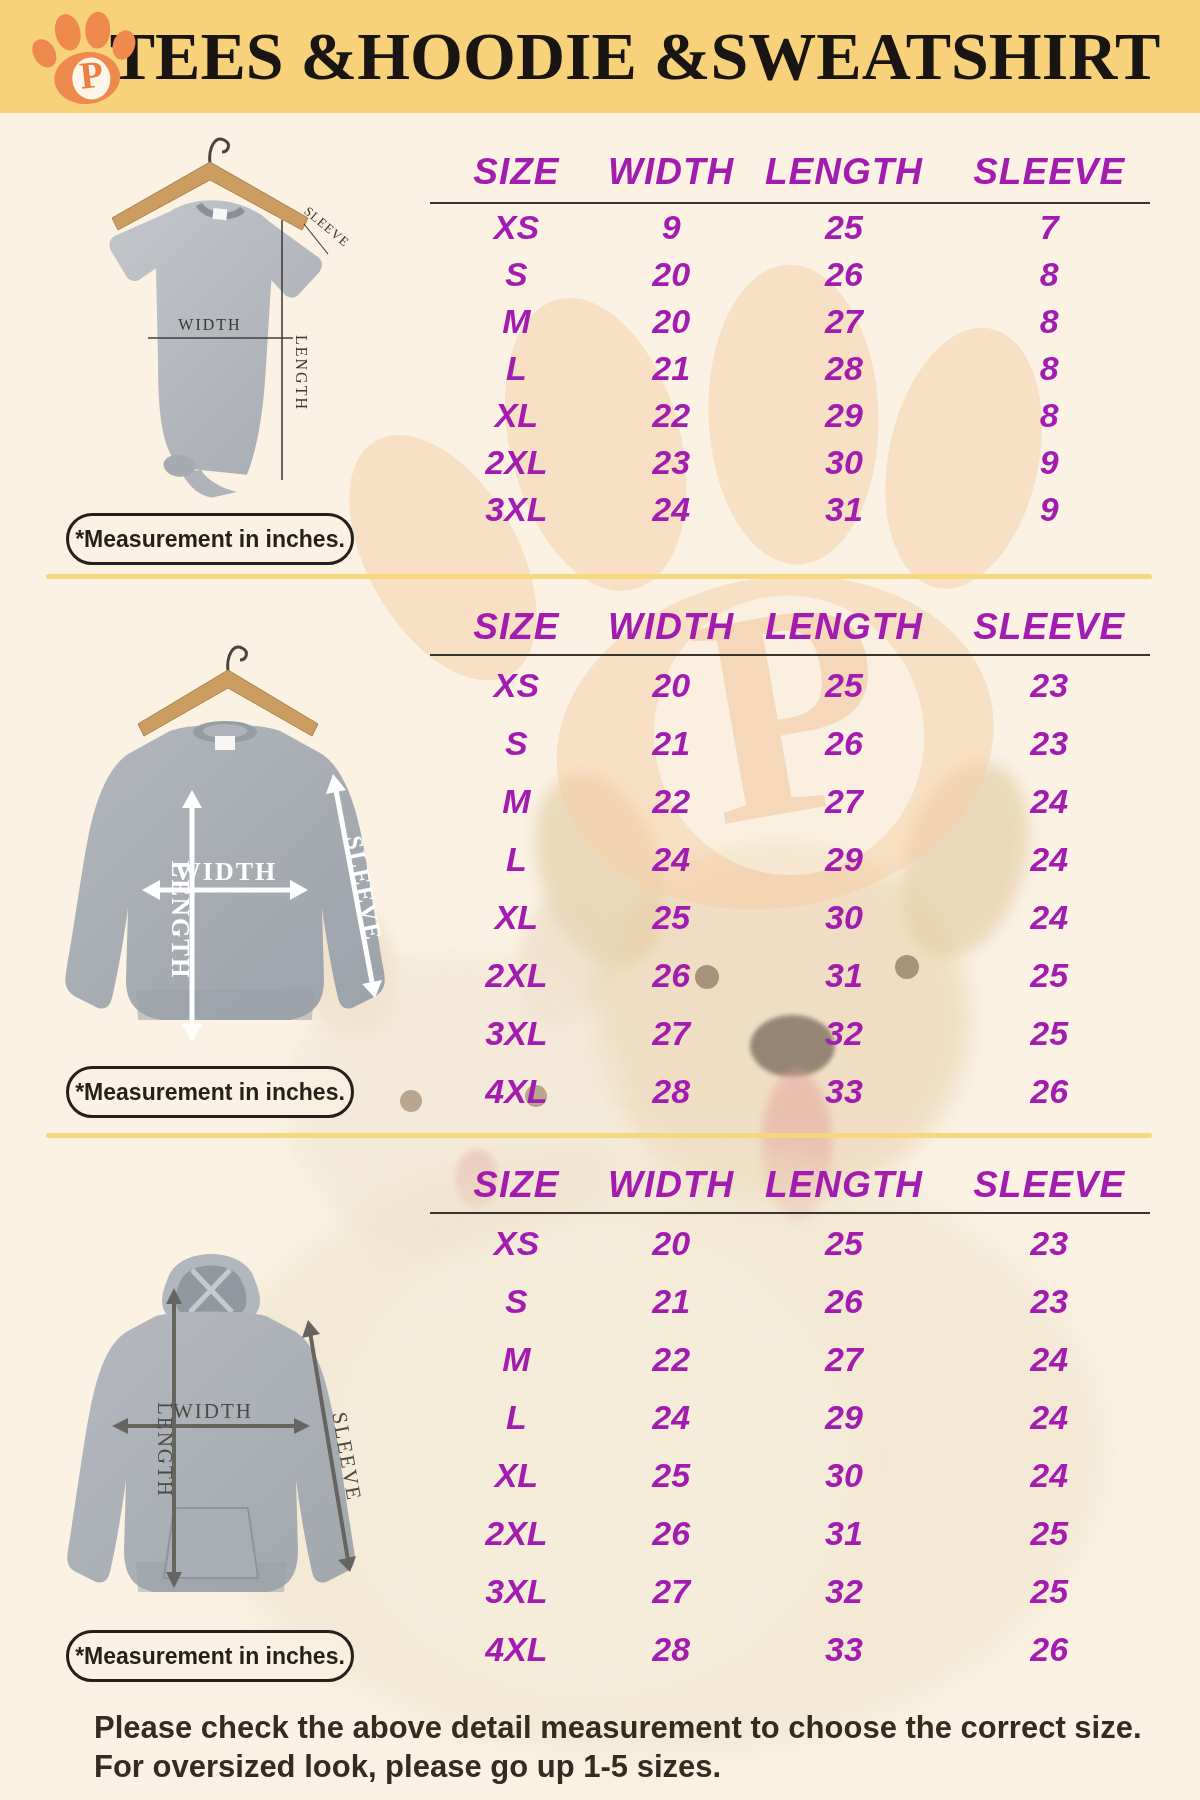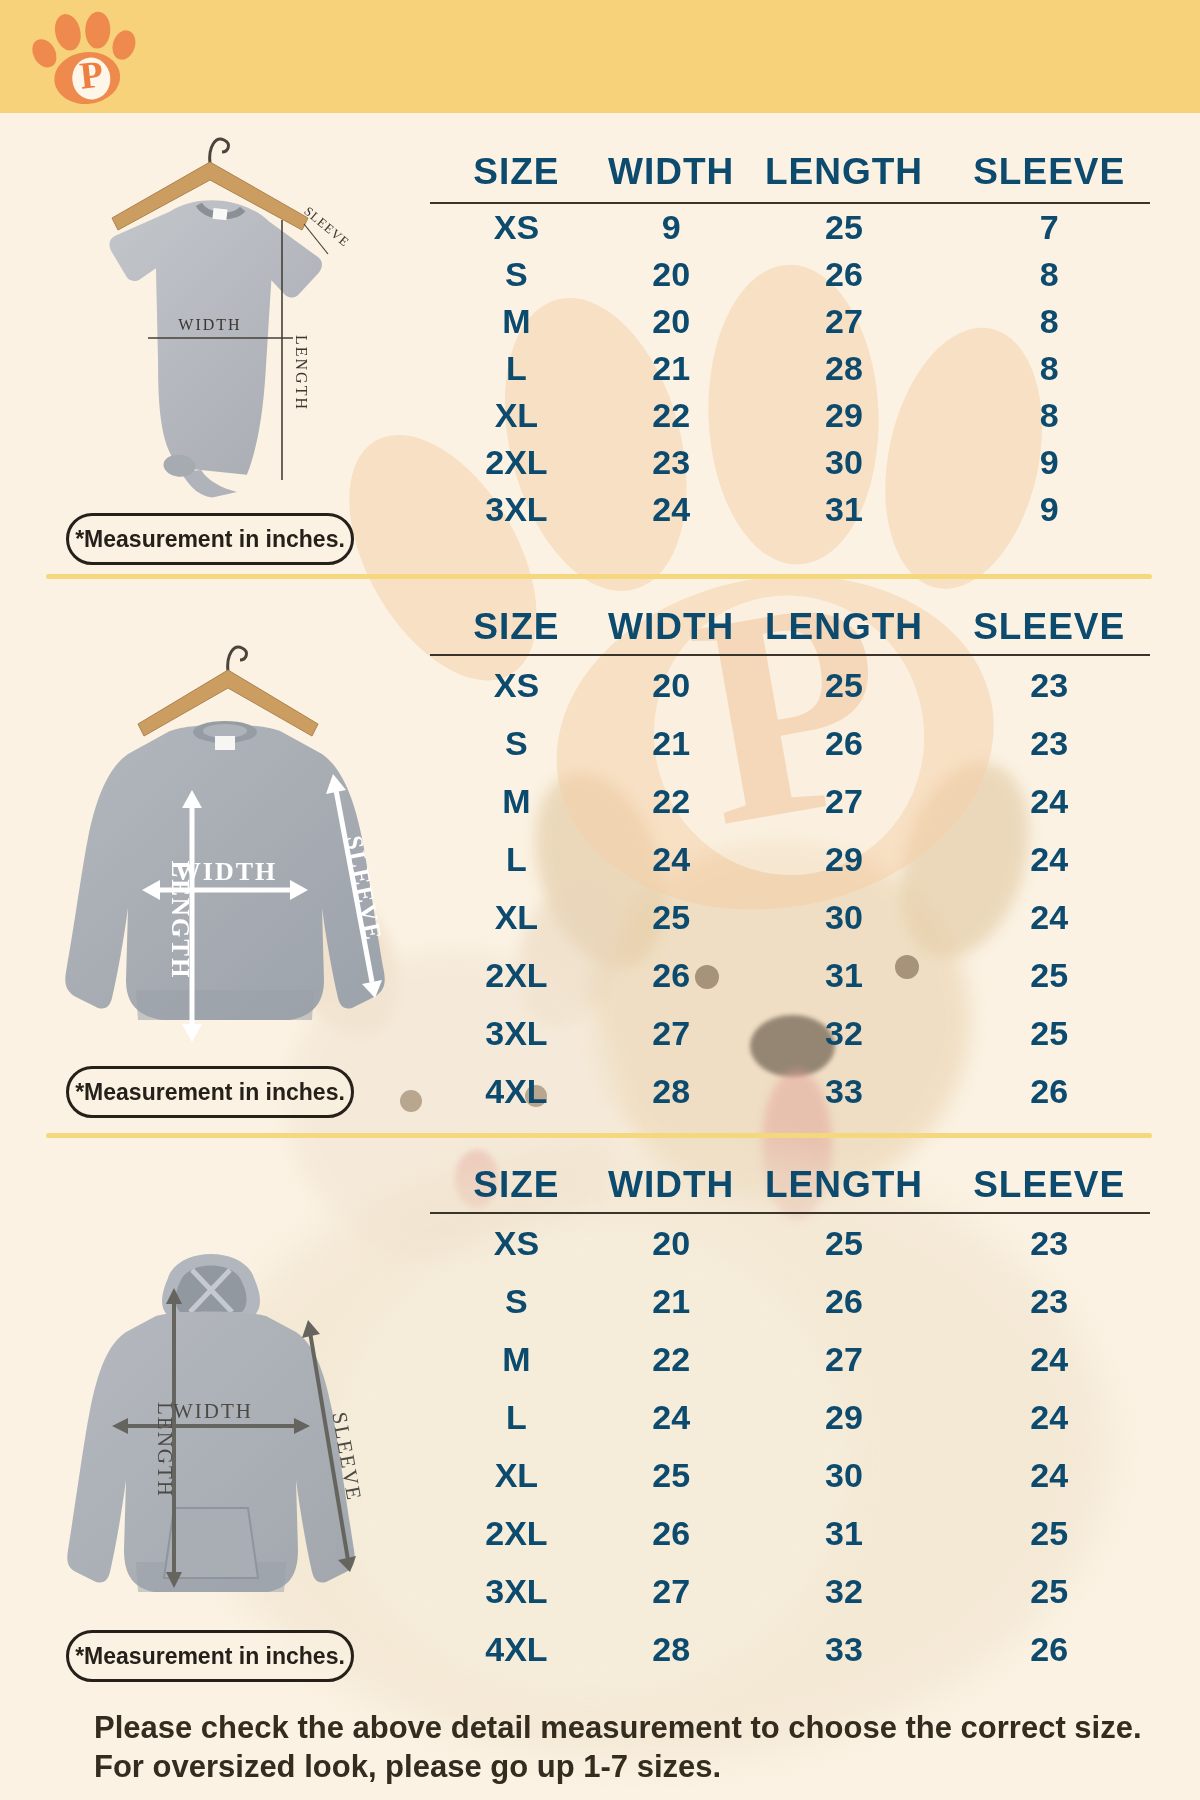--- a/index.html
+++ b/index.html
@@ -19,21 +19,21 @@
   .header-bar{position:absolute;z-index:2;left:0;top:0;width:1200px;height:113px;background:#F8D17B;display:flex;align-items:center;}
   .logo{position:absolute;left:34px;top:10px;width:104px;height:94px;transform:rotate(-6deg);}
   .logo .toe{position:absolute;background:#EE8A4D;border-radius:50%;}
   .logo .pad{position:absolute;left:18px;top:42px;width:66px;height:52px;background:#EE8A4D;border-radius:50%;}
   .logo .blob{position:absolute;left:36px;top:48px;width:38px;height:42px;background:#FDF6E9;border-radius:50%;}
   .logo .logo-p{position:absolute;left:44px;top:46px;font-family:"Liberation Serif",serif;font-weight:bold;font-size:38px;line-height:1;color:#EE7F42;}
   .title{width:1200px;text-align:center;padding-left:70px;box-sizing:border-box;
          font-family:"Liberation Serif",serif;font-weight:bold;font-size:68px;color:#181512;letter-spacing:0px;}
 
   
-  .sizetable{position:absolute;z-index:1;left:430px;width:720px;color:#0c4a6e;}
+  .sizetable{position:absolute;z-index:1;left:430px;width:720px;color:#a21caf;font-style:italic;}
   .t1{top:142px;} .t2{top:600px;} .t3{top:1158px;}
   .thead{display:grid;grid-template-columns:24% 19% 29% 28%;border-bottom:2.5px solid #3a342b;}
   .t1 .thead{height:60px;} .t2 .thead,.t3 .thead{height:54px;}
   .th{display:flex;align-items:center;justify-content:center;font-weight:bold;font-size:37px;letter-spacing:1px;}
   .tr{display:grid;grid-template-columns:24% 19% 29% 28%;}
   .t1 .tr{height:47px;} .t2 .tr,.t3 .tr{height:58px;}
   .td{display:flex;align-items:center;justify-content:center;font-weight:bold;font-size:34px;}
 
   
   .badge{position:absolute;z-index:1;left:66px;width:282px;height:46px;border:3px solid #25211A;border-radius:26px;
@@ -84,20 +84,21 @@
   <div class="header-bar">
     <div class="logo">
       <div class="toe" style="left:0;top:24px;width:22px;height:30px;transform:rotate(-24deg);"></div>
       <div class="toe" style="left:24px;top:2px;width:25px;height:37px;transform:rotate(-7deg);"></div>
       <div class="toe" style="left:54px;top:3px;width:25px;height:37px;transform:rotate(8deg);"></div>
       <div class="toe" style="left:80px;top:24px;width:22px;height:30px;transform:rotate(24deg);"></div>
       <div class="pad"></div>
       <div class="blob"></div>
       <div class="logo-p">P</div>
     </div>
+    <div class="title">TEES &amp;HOODIE &amp;SWEATSHIRT</div>
   </div>
 
   <div class="product ptee">
     <svg width="300" height="400" viewBox="0 0 300 400">
       <defs>
         <linearGradient id="gTee" x1="0" y1="0" x2="1" y2="1">
           <stop offset="0" stop-color="#C3C6CB"></stop>
             <stop offset="1" stop-color="#A8ACB3"></stop>
         </linearGradient>
       </defs>
@@ -356,16 +357,16 @@
     <div class="tr">
         <div class="td">4XL</div>
         <div class="td">28</div>
         <div class="td">33</div>
         <div class="td">26</div>
       </div>
   </div>
 
   <div class="footer">
     <div>Please check the above detail measurement to choose the correct size.</div>
-    <div>For oversized look, please go up 1-7 sizes.</div>
+    <div>For oversized look, please go up 1-5 sizes.</div>
   </div>
 
 </div>
 
 </body></html>

